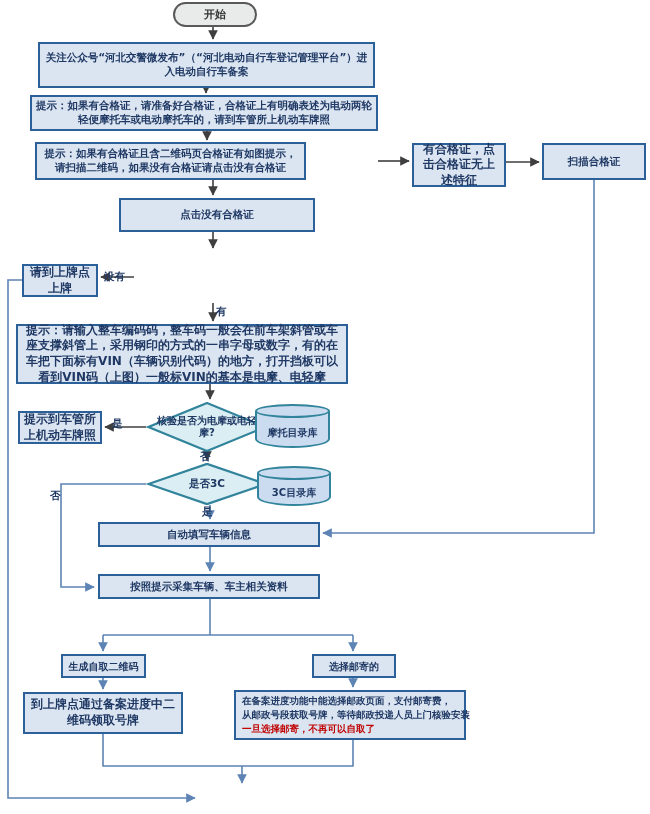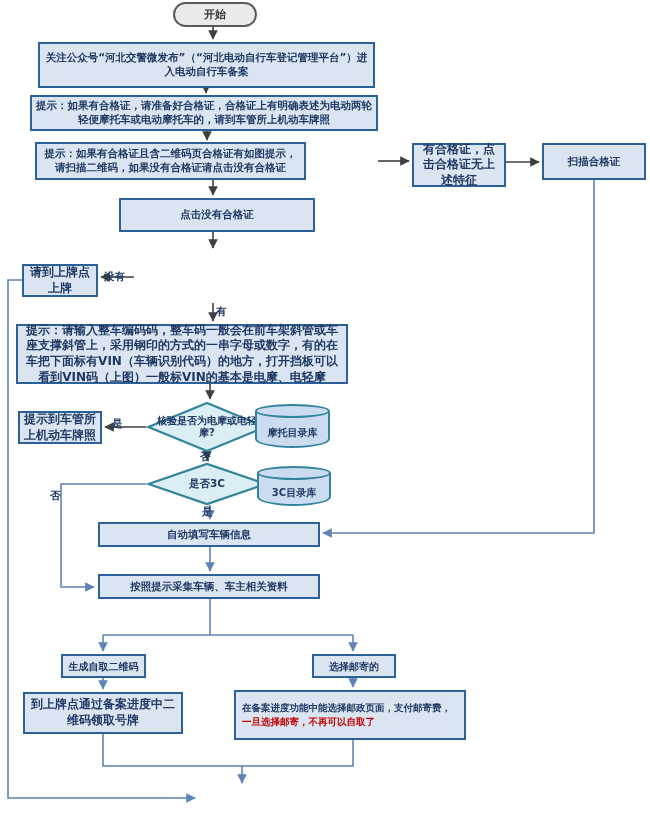--- a/index.html
+++ b/index.html
@@ -96,20 +96,21 @@
   <div class="node rect small" style="left:16px;top:324px;width:332px;height:60px;">提示：请输入整车编码码，整车码一般会在前车架斜管或车座支撑斜管上，采用钢印的方式的一串字母或数字，有的在车把下面标有VIN（车辆识别代码）的地方，打开挡板可以看到VIN码（上图）一般标VIN的基本是电摩、电轻摩</div>
   <div class="node rect small" style="left:18px;top:411px;width:84px;height:33px;">提示到车管所上机动车牌照</div>
   <div class="node rect" style="left:98px;top:522px;width:222px;height:25px;">自动填写车辆信息</div>
   <div class="node rect" style="left:98px;top:574px;width:222px;height:25px;">按照提示采集车辆、车主相关资料</div>
   <div class="node rect" style="left:61px;top:654px;width:85px;height:24px;font-size:10px;font-family:Liberation Serif, serif;">生成自取二维码</div>
   <div class="node rect" style="left:312px;top:654px;width:84px;height:24px;font-size:10px;">选择邮寄的</div>
   <div class="node rect small" style="left:23px;top:692px;width:160px;height:42px;">到上牌点通过备案进度中二维码领取号牌</div>
   <div class="node rect left-align" style="left:234px;top:690px;width:232px;height:50px;padding:3px 6px;">
     <div class="mail-lines">
       <span>在备案进度功能中能选择邮政页面，支付邮寄费，</span>
+      <span>从邮政号段获取号牌，等待邮政投递人员上门核验安装</span>
       <span class="red-line">一旦选择邮寄，不再可以自取了</span>
     </div>
   </div>
 
 
   <div class="node diamond" style="left:146px;top:402px;width:122px;height:50px;">
     <svg viewBox="0 0 100 100" preserveAspectRatio="none">
       <polygon points="50,2 98,50 50,98 2,50" fill="#dbeef3" stroke="#31849b" stroke-width="2.2" vector-effect="non-scaling-stroke"></polygon>
     </svg>
     <span class="dlabel" style="font-size:10px;">核验是否为电摩或电轻摩?</span>

